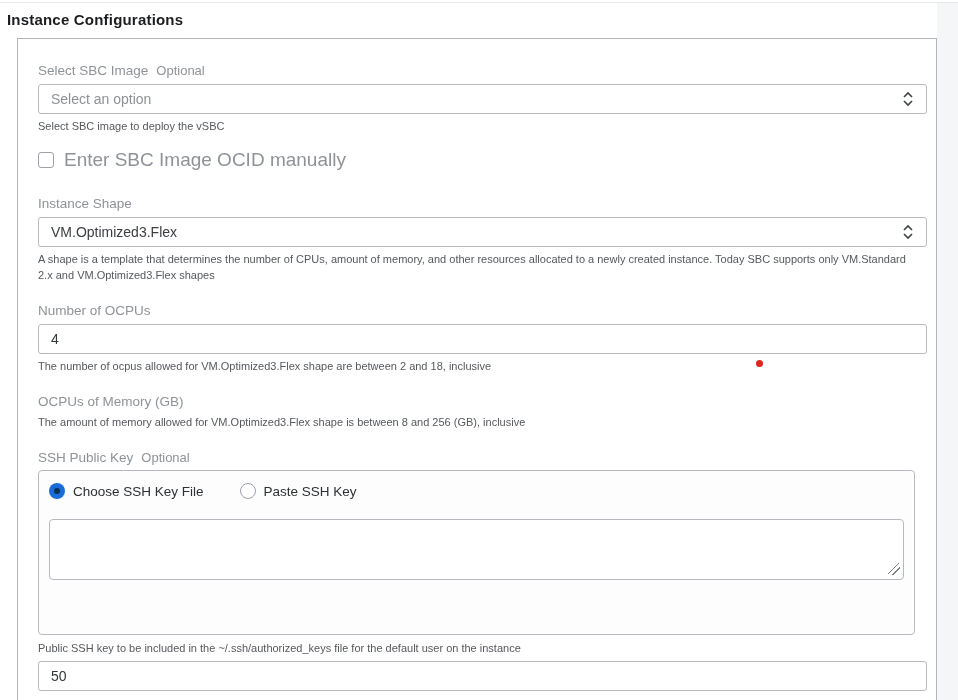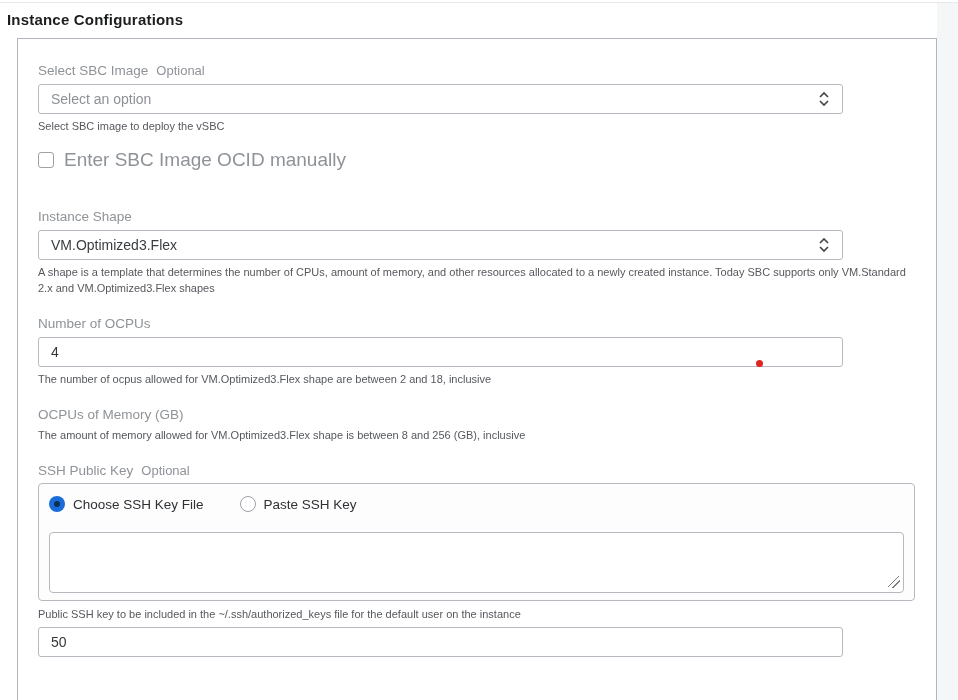--- a/index.html
+++ b/index.html
@@ -16,36 +16,36 @@
            border:1px solid #b2b6bc; background:#ffffff; padding:0 20px; }
 
   .field-label { font-size:13.5px; color:#8f9398; line-height:16px; }
   .field-label .optional { margin-left:8px; font-size:13px; color:#8f9398;margin-top:36px; }
   .helper { font-size:11px; color:#55585d; line-height:16px; margin-top:4px; }
 
   .label-row { margin-top:18px; }
   .label-row.first { margin-top:22px; }
 
   .select-box, .text-input {
-    margin-top:5px; width:805px; height:30px; border:1px solid #b6bac0; border-radius:3px;
+    margin-top:5px; width:889px; height:30px; border:1px solid #b6bac0; border-radius:3px;
     background:#ffffff; display:flex; align-items:center; padding:0 12px;
     font-size:14px; color:#333639; font-family:"Liberation Sans", sans-serif;
   }
   .select-box { justify-content:space-between; cursor:pointer; }
   .select-box .placeholder { color:#8d9196; }
   .select-box .value { color:#3a3d41; }
   .chevron { width:12px; height:18px; flex:0 0 auto; }
 
   input.text-input { display:block; }
 
   .checkbox-row { margin-top:15px; display:flex; align-items:center; }
   .checkbox { width:16px; height:16px; border:1px solid #9da1a7; border-radius:3px; background:#ffffff; cursor:pointer; flex:0 0 auto; }
   .checkbox-label { margin-left:10px; font-size:19px; color:#8f9398; }
 
-  .group-box { margin-top:4px; width:877px; height:118px; border:1px solid #b6bac0; border-radius:4px; background:#fdfdfe; padding:12px 10px 0 10px; }
+  .group-box { margin-top:4px; width:877px; height:165px; border:1px solid #b6bac0; border-radius:4px; background:#fdfdfe; padding:12px 10px 0 10px; }
   .radio-row { display:flex; align-items:center; }
   .radio-item { display:flex; align-items:center; cursor:pointer; }
   .radio-item + .radio-item { margin-left:36px; }
   .radio { width:16px; height:16px; border-radius:50%; flex:0 0 auto; position:relative; }
   .radio.checked { background:#1a6cd8; }
   .radio.checked::after { content:""; position:absolute; top:5px; left:5px; width:6px; height:6px; border-radius:50%; background:#0a3055; }
   .radio.unchecked { border:1px solid #9da1a7; background:#ffffff; }
   .radio-label { margin-left:8px; font-size:13.5px; color:#2e3134; }
 
   .ssh-textarea-wrap { position:relative; margin-top:20px; }
@@ -80,21 +80,21 @@
         <path d="M2 11 L6 15 L10 11" stroke="#43464a" stroke-width="1.7" fill="none"></path>
       </svg>
     </div>
     <div class="helper">Select SBC image to deploy the vSBC</div>
 
     <div class="checkbox-row">
       <div class="checkbox"></div>
       <span class="checkbox-label">Enter SBC Image OCID manually</span>
     </div>
 
-    <div class="label-row" style="margin-top:36px;">
+    <div class="label-row" style="margin-top:23px;">
       <span class="field-label">Instance Shape</span>
     </div>
     <div class="select-box">
       <span class="value">VM.Optimized3.Flex</span>
       <svg class="chevron" viewBox="0 0 12 18" fill="none">
         <path d="M2 7 L6 3 L10 7" stroke="#43464a" stroke-width="1.7" fill="none"></path>
         <path d="M2 11 L6 15 L10 11" stroke="#43464a" stroke-width="1.7" fill="none"></path>
       </svg>
     </div>
     <div class="helper" style="width:877px;">A shape is a template that determines the number of CPUs, amount of memory, and other resources allocated to a newly created instance. Today SBC supports only VM.Standard 2.x and VM.Optimized3.Flex shapes</div>

